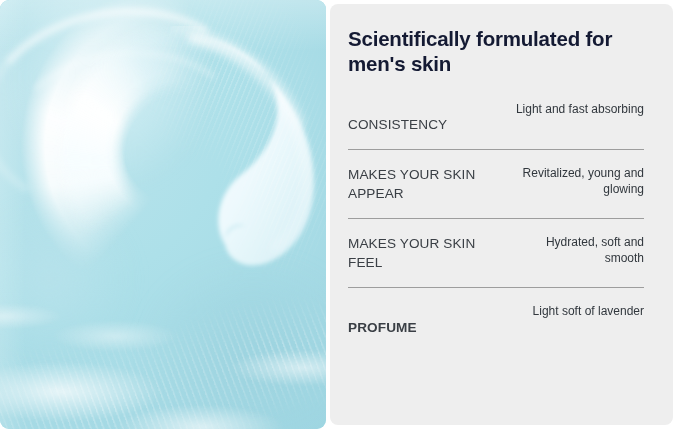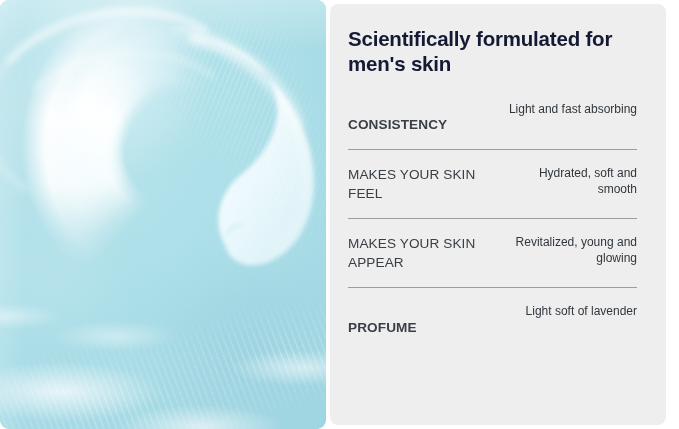--- a/index.html
+++ b/index.html
@@ -204,21 +204,21 @@
     inset: 0;
     background:
       linear-gradient(180deg, rgba(255,255,255,0.30) 0%, rgba(255,255,255,0) 12%),
       linear-gradient(90deg, rgba(255,255,255,0.16) 0%, rgba(255,255,255,0) 8%);
   }
 
   
   .spec-pane {
     position: relative;
     flex: 1 1 auto;
-    margin: 4px 13px 4px 4px;
+    margin: 4px 6px 4px 4px;
     background: #eeeeee;
     border-radius: 8px;
     padding: 22px 0 0 0;
     box-sizing: border-box;
     overflow: hidden;
   }
   .spec-inner {
     padding: 0 29px 0 18px;
   }
 
@@ -259,21 +259,21 @@
   }
   .spec-val {
     color: #31373d;
     font-size: 12px;
     line-height: 1.32;
     text-align: right;
     flex: 0 1 auto;
     max-width: 160px;
   }
   
-  .spec-row:first-child .spec-key { padding-top: 14px; font-weight: bold; }
+  .spec-row:first-child .spec-key { padding-top: 14px; }
   .spec-row:last-child .spec-key  { padding-top: 15px; font-weight: bold; }
 </style>
 </head>
 <body>
 
 <div class="banner">
 
   <div class="texture-pane">
     <div class="texture-inner">
       <div class="tx-base"></div>
@@ -325,27 +325,27 @@
       <h1 class="headline">Scientifically formulated for men's skin</h1>
 
       <div class="spec-table">
 
         <div class="spec-row has-rule">
           <div class="spec-key">CONSISTENCY</div>
           <div class="spec-val">Light and fast absorbing</div>
         </div>
 
         <div class="spec-row has-rule">
+          <div class="spec-key">MAKES YOUR SKIN APPEAR</div>
+          <div class="spec-val">Revitalized, young and glowing</div>
+        </div>
+
+        <div class="spec-row has-rule">
           <div class="spec-key">MAKES YOUR SKIN FEEL</div>
           <div class="spec-val">Hydrated, soft and smooth</div>
-        </div>
-
-        <div class="spec-row has-rule">
-          <div class="spec-key">MAKES YOUR SKIN APPEAR</div>
-          <div class="spec-val">Revitalized, young and glowing</div>
         </div>
 
         <div class="spec-row">
           <div class="spec-key">PROFUME</div>
           <div class="spec-val">Light soft of lavender</div>
         </div>
 
       </div>
     </div>
   </div>

